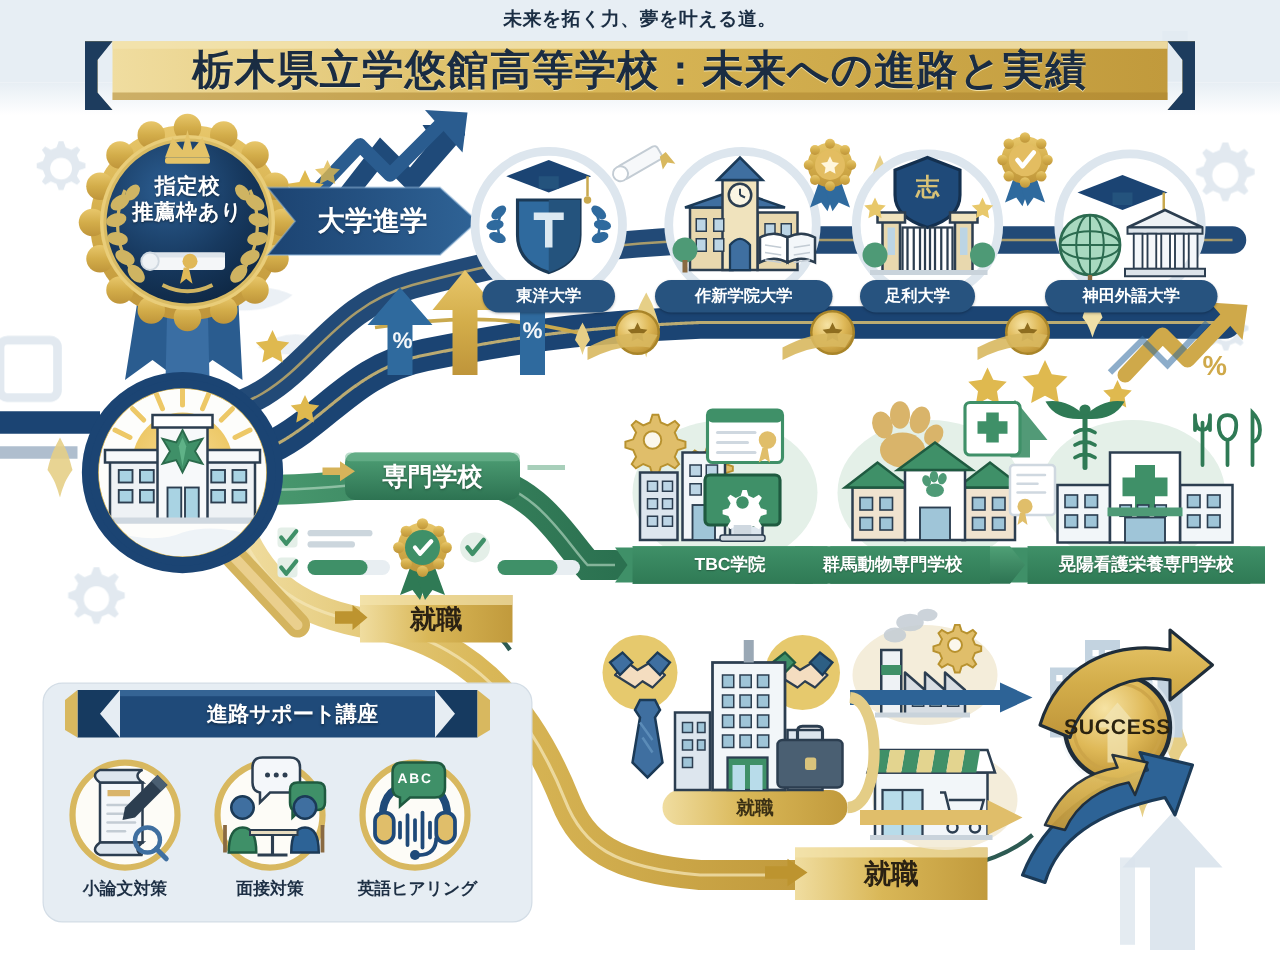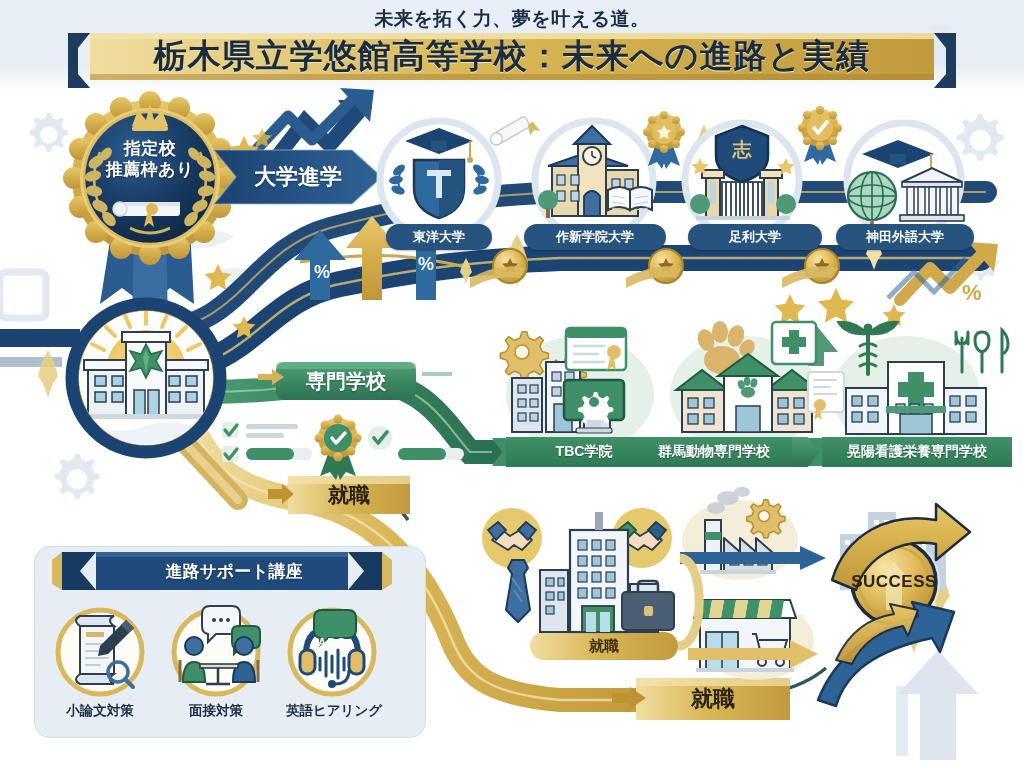--- a/index.html
+++ b/index.html
@@ -21,21 +21,21 @@
     position: absolute; left: 0; top: 66px; width: 1024px; height: 26px;
     background: linear-gradient(#e7eef4, #ffffff);
   }
   svg.layer { position: absolute; left: 0; top: 0; width: 1024px; height: 765px; }
   .nointeract { pointer-events: none; }
 
   
   .subtitle {
     position: absolute; left: 0; top: 6px; width: 1024px;
     text-align: center;
-    font-size: 19px; font-weight: bold; color: #1b2e44;
+    font-size: 15px; font-weight: bold; color: #1b2e44;
     letter-spacing: .5px;
   }
   .title-wrap { position: absolute; left: 90px; top: 33px; width: 844px; height: 55px; }
   .title-text {
     position: absolute; left: 0; top: 0; width: 844px; height: 47px;
     display: flex; align-items: center; justify-content: center;
     font-size: 33px; font-weight: bold; color: #1a2c42;
     letter-spacing: 1px;
     text-shadow: 0 1px 0 #f3e2a8;
     white-space: nowrap;
@@ -96,21 +96,20 @@
     text-shadow: 0 1px 2px rgba(0,0,0,.35); white-space: nowrap; margin-left: 12px;
   }
   .success-text {
     position: absolute; width: 120px; text-align: center;
     font-size: 17px; font-weight: bold; color: #2b2310;
     letter-spacing: .5px;
   }
   .abc-text {
     position:absolute; font-size:11px; font-weight:bold; color:#ffffff;
     letter-spacing:1.5px;
-    margin-top:19px;
   }
 </style>
 </head>
 <body>
 
 <div id="stage">
 
   <div class="band-top"></div>
   <div class="band-fade"></div>
 
@@ -647,21 +646,21 @@
             <rect x="19" y="-13" width="7" height="28"></rect>
           </g>
           <rect x="-32" y="15" width="64" height="6" fill="#dde4ea" stroke="#2c3e50" stroke-width="1.6"></rect>
         </g>
       </g>
     </g>
   </svg>
 
   <div class="lbl lbl-uni" style="left:386px;top:224px;width:106px;">東洋大学</div>
   <div class="lbl lbl-uni" style="left:524px;top:224px;width:142px;">作新学院大学</div>
-  <div class="lbl lbl-uni" style="left:688px;top:224px;width:134px;">足利大学</div>
+  <div class="lbl lbl-uni" style="left:688px;top:224px;width:92px;">足利大学</div>
   <div class="lbl lbl-uni" style="left:836px;top:224px;width:138px;">神田外語大学</div>
 
   <svg class="layer nointeract" viewBox="0 0 1024 765">
     <g>
       <g transform="translate(510,266)">
           <circle r="17" fill="url(#gMedal)" stroke="#a98529" stroke-width="2"></circle>
         <path d="M0,-8 l2.4,5 l5.5,.8 l-4,3.9 l.9,5.5 l-4.8,-2.6 l-4.8,2.6 l.9,-5.5 l-4,-3.9 l5.5,-.8 z" fill="#8e6d1f"></path>
         </g>
       <g transform="translate(666,266)">
           <circle r="17" fill="url(#gMedal)" stroke="#a98529" stroke-width="2"></circle>

